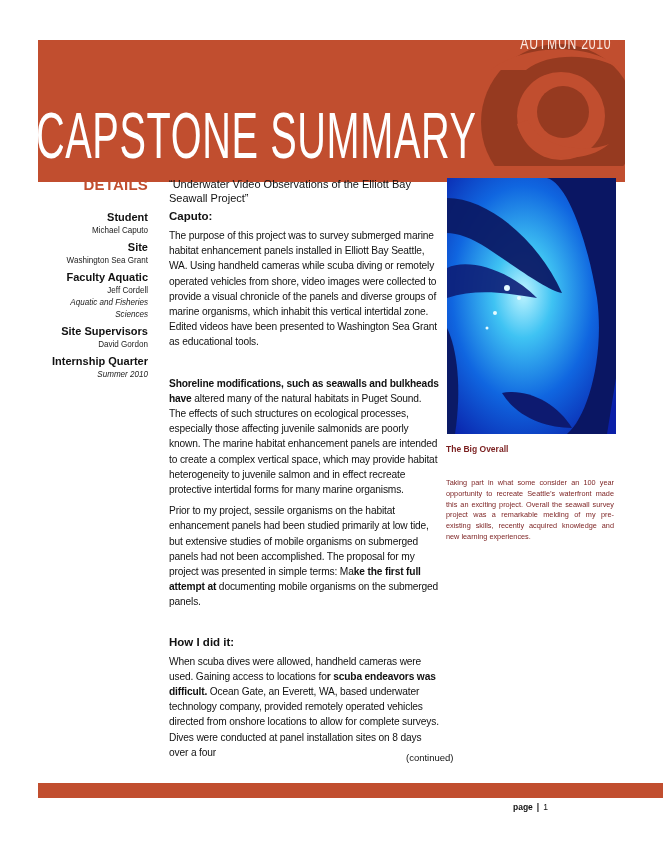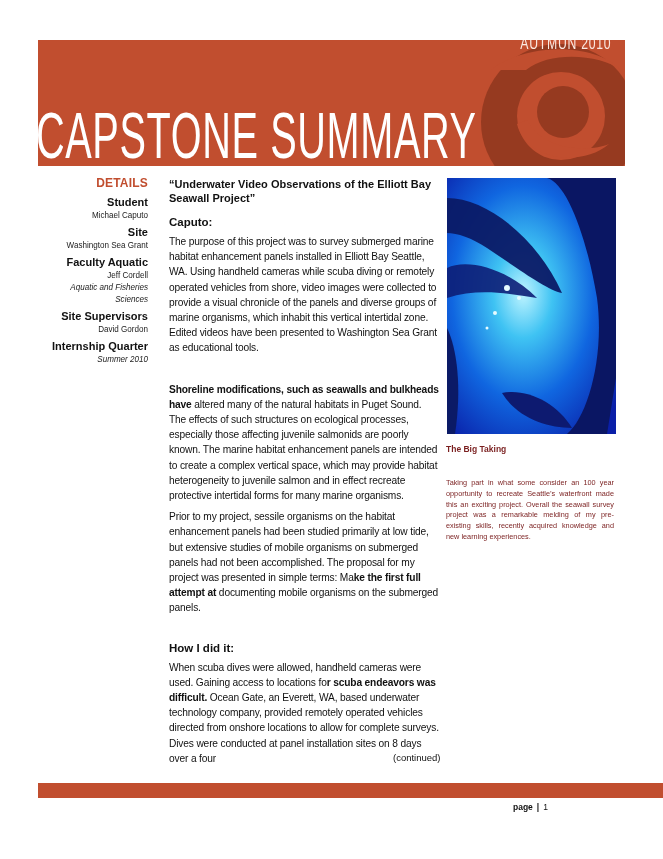--- a/index.html
+++ b/index.html
@@ -1,48 +1,48 @@
 <!DOCTYPE html>
 <html><head>
 <meta charset="utf-8">
 <style>
   html, body { margin:0; padding:0; background:#ffffff; }
   body { width:663px; height:859px; position:relative; overflow:hidden;
          font-family:"Liberation Sans", sans-serif; color:#1a1a1a; }
 
   
-  .header-band { position:absolute; left:38px; top:40px; width:587px; height:126px;
+  .header-band { position:absolute; left:38px; top:40px; width:587px; height:142px;
                  background:#c14e2f; overflow:hidden;text-align:center; }
   .logo-swirl { position:absolute; right:-6px; top:0px; width:150px; height:126px; }
   .season { position:absolute; right:14px; top:-6px; color:#fbe9e2;
             font-family:"Liberation Sans Narrow","Liberation Sans", sans-serif;
             font-size:17px; letter-spacing:1px; transform:scaleX(0.72); transform-origin:right top;
             font-weight:normal; }
   .big-title { position:absolute; left:36px; top:104px; color:#ffffff;
                font-family:"Liberation Sans", sans-serif; font-size:64px; line-height:64px;
                letter-spacing:1px; transform:scaleX(0.62); transform-origin:left top;
                white-space:nowrap; font-weight:normal; }
 
   
   .sidebar { position:absolute; left:40px; top:176px; width:108px; text-align:right; }
-  .sidebar .details-head { color:#c14e2f; font-weight:bold; font-size:12px; letter-spacing:0.2px; margin-bottom:6px; }
+  .sidebar .details-head { color:#c14e2f; font-weight:bold; font-size:15px; letter-spacing:0.2px; margin-bottom:18px; }
   .sidebar .label { font-weight:bold; font-size:11px; color:#111; margin-top:4px; line-height:13px; }
   .sidebar .value { font-size:9.5px; color:#222; line-height:12px; transform:scaleX(0.85); transform-origin:right; }
   .sidebar .value.italic { font-style:italic; }
   .sidebar .group { margin-bottom:5px; }
 
   
   .main { position:absolute; left:169px; top:177px; width:272px; }
-  .main .proj-title { font-weight:bold; font-size:11px; line-height:14px; color:#111; margin:0 0 11px 0; }
+  .main .proj-title { font-weight:normal; font-size:11px; line-height:14px; color:#111; margin:0 0 5px 0; }
   .main h3 { font-size:11.5px; font-weight:bold; margin:0 0 6px 0; color:#111; }
   .main p { font-size:10.2px; line-height:15.2px; margin:0 0 6px 0; color:#111;
             font-family:Liberation Sans, sans-serif; letter-spacing:-0.15px; }
   .main p b { font-weight:bold; }
   .gap-lg { height:20px; }
-  .continued { position:absolute; left:393px; top:752px; font-size:9.5px; color:#111; }
+  .continued { position:absolute; left:406px; top:752px; font-size:9.5px; color:#111; }
 
   
   .photo { position:absolute; left:447px; top:178px; width:169px; height:256px; overflow:hidden; }
   .caption { position:absolute; left:446px; top:444px; width:168px; color:#7a1f1f; }
   .caption .cap-title { font-weight:bold; font-size:8.5px; margin-bottom:2px; }
   .caption .cap-text { font-size:7.3px; line-height:10.8px; text-align:justify;margin-top:24px; }
 
   
   .footer-bar { position:absolute; left:38px; top:783px; width:625px; height:15px; background:#c14e2f; }
   .page-num { position:absolute; left:513px; top:802px; font-size:8.5px; color:#111; }
@@ -120,20 +120,20 @@
     <path d="M0 150 C 10 170, 15 210, 8 256 L 0 256 Z" fill="#0b1a66"></path>
     <path d="M55 215 C 80 210, 110 225, 125 250 C 100 250, 70 240, 55 215 Z" fill="#0d1a70"></path>
     <circle cx="60" cy="110" r="3" fill="#e6fbff"></circle>
     <circle cx="48" cy="135" r="2" fill="#e6fbff"></circle>
     <circle cx="72" cy="120" r="2" fill="#e6fbff"></circle>
     <circle cx="40" cy="150" r="1.5" fill="#e6fbff"></circle>
   </svg>
 </div>
 
 <div class="caption">
-  <div class="cap-title">The Big Taking</div>
+  <div class="cap-title">The Big Overall</div>
   <div class="cap-text">Taking part in what some consider an 100 year opportunity to recreate Seattle’s waterfront made this an exciting project. Overall the seawall survey project was a remarkable melding of my pre-existing skills, recently acquired knowledge and new learning experiences.</div>
 </div>
 
 <div class="footer-bar"></div>
 <div class="page-num">
   <span class="pg-label">page</span><span class="sep">|</span><span>1</span>
 </div>
 
 </body></html>

